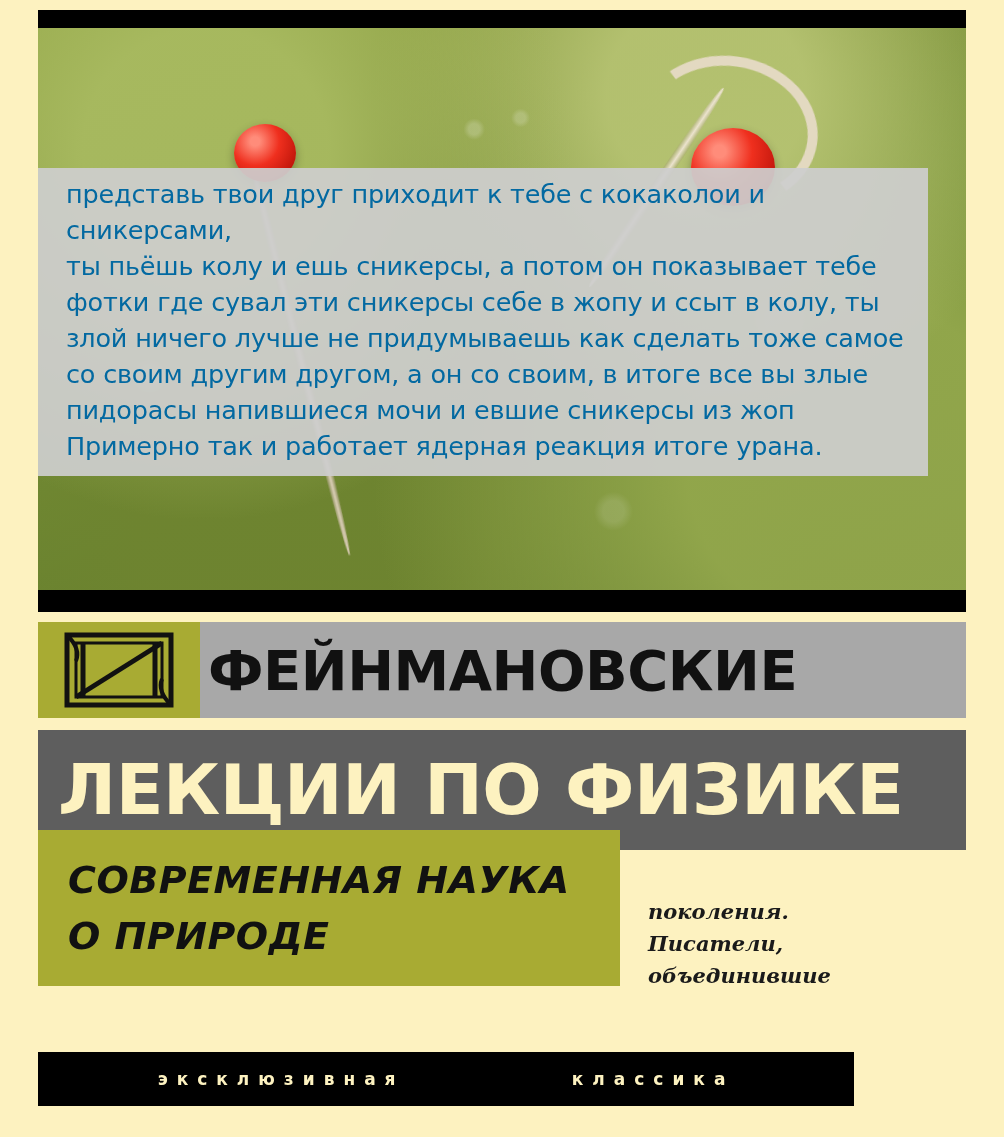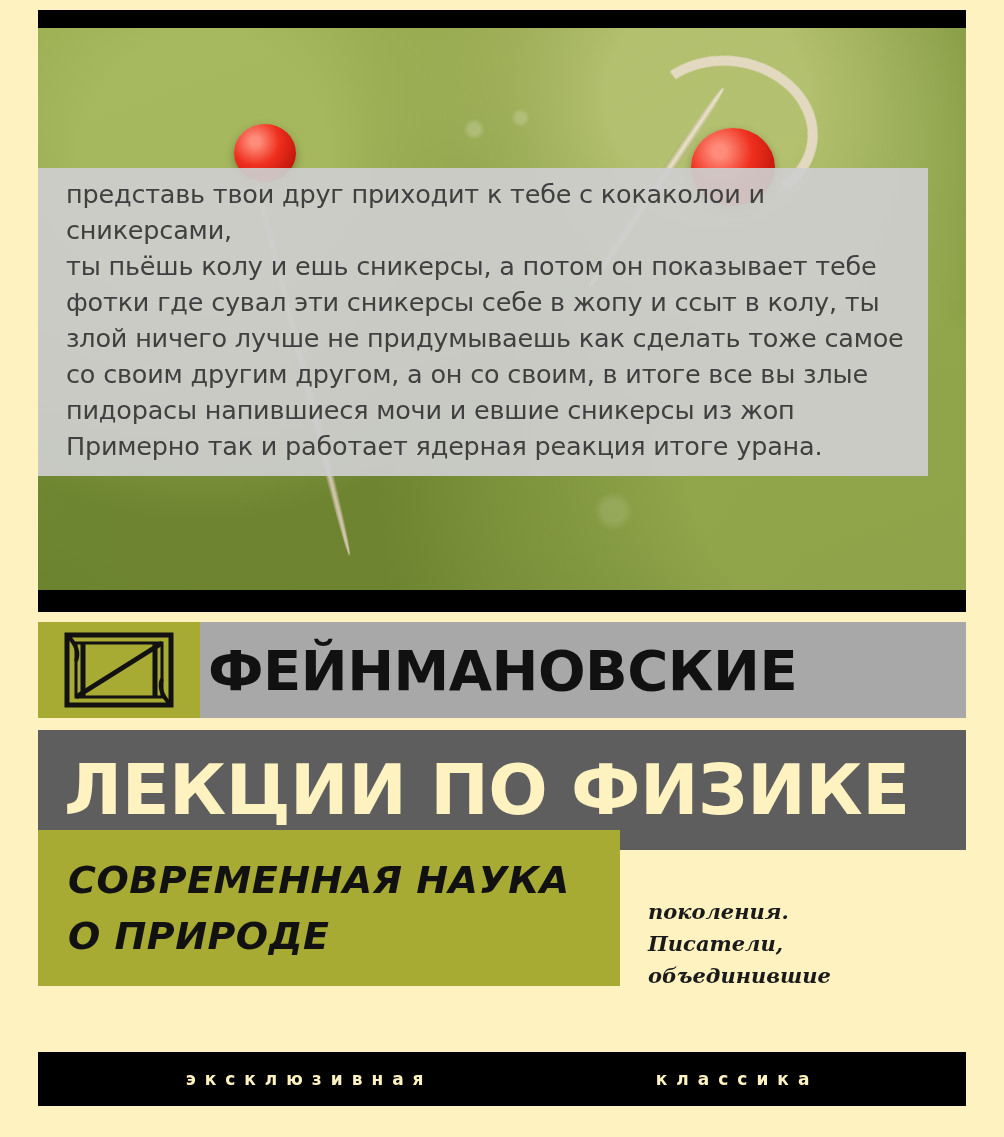--- a/index.html
+++ b/index.html
@@ -113,21 +113,21 @@
     position: absolute;
     left: 38px;
     top: 168px;
     width: 890px;
     padding: 6px 14px 12px 28px;
     background: rgba(205,205,205,0.93);
     box-sizing: border-box;
   }
   .quote-box p {
     margin: 0;
-    color: #404040;
+    color: #0369a1;
     font-family: "DejaVu Sans", sans-serif;
     font-size: 25.5px;
     line-height: 36px;
     letter-spacing: -0.2px;
   }
   .quote-line-first { margin-top: 2px !important; }
 
   
   .title-row {
     position: absolute;
@@ -162,21 +162,21 @@
   }
   .title-second {
     position: absolute;
     left: 38px;
     top: 730px;
     width: 928px;
     height: 120px;
     background: #5e5e5e;
     display: flex;
     align-items: center;
-    padding-left: 26px;
+    padding-left: 20px;
     box-sizing: border-box;
   }
   .title-second span {
     font-family: "DejaVu Sans", sans-serif;
     font-weight: bold;
     font-size: 70px;
     letter-spacing: -0.5px;
     color: #fdf2c0;
   }
 
@@ -213,21 +213,21 @@
     font-size: 21px;
     line-height: 32px;
     color: #1a1a1a;
   }
 
   
   .footer {
     position: absolute;
     left: 38px;
     top: 1052px;
-    width: 928px;
+    width: 816px;
     height: 54px;
     background: #000;
     display: flex;
     align-items: center;
     justify-content: space-around;
     padding: 0 36px;
     box-sizing: border-box;
   }
   .footer span {
     font-family: "DejaVu Sans", sans-serif;

